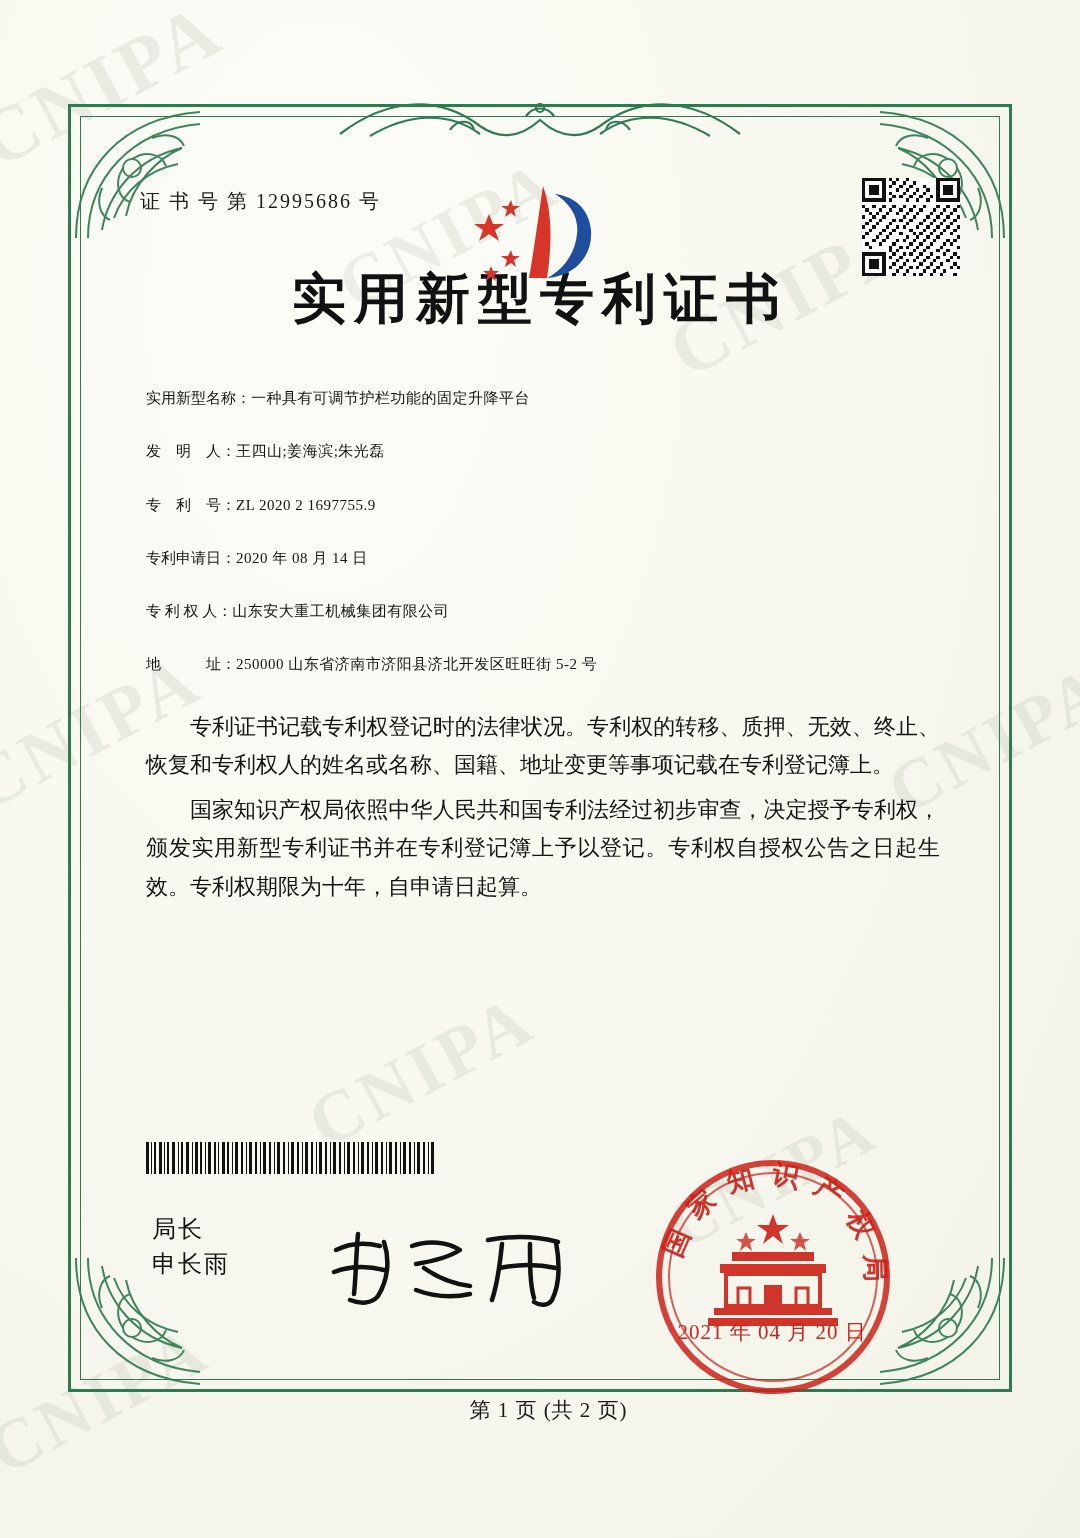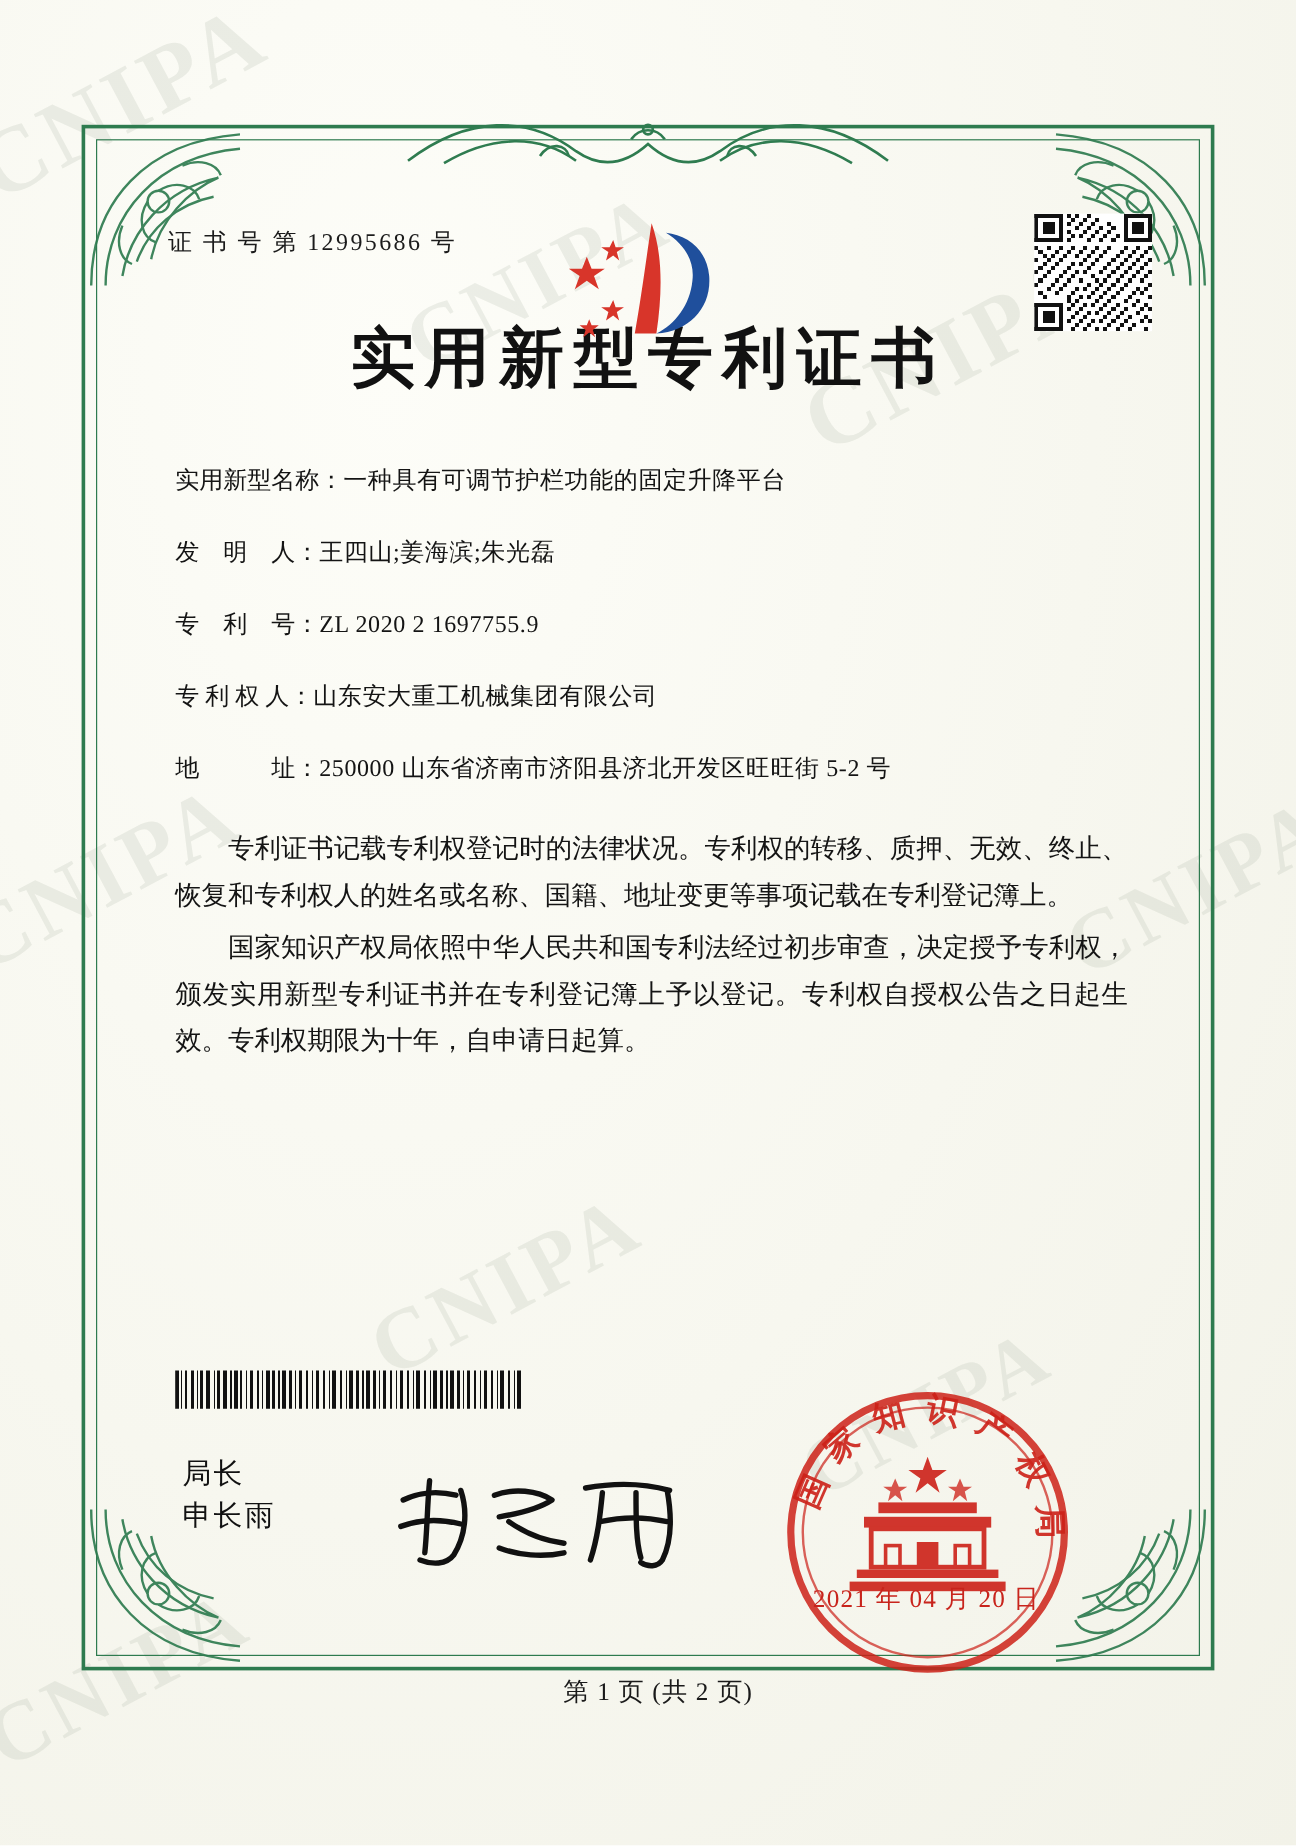--- a/index.html
+++ b/index.html
@@ -118,21 +118,21 @@
     color: #111;
     margin-top: 48px;
     font-family: "DejaVu Serif", "Liberation Serif", serif;
   }
 
   .fields {
     margin-top: 52px;
     padding-left: 36px;
   }
   .field {
-    font-size: 20px;
+    font-size: 15px;
     color: #141414;
     margin-bottom: 33px;
     line-height: 1.35;
     white-space: nowrap;
   }
   .field .lbl {
     display: inline-block;
     letter-spacing: 0px;
   }
   .field .val {
@@ -541,20 +541,23 @@
       <div class="field">
         <span class="lbl">实用新型名称：</span><span class="val">一种具有可调节护栏功能的固定升降平台</span>
       </div>
       <div class="field">
         <span class="lbl">发　明　人：</span><span class="val">王四山;姜海滨;朱光磊</span>
       </div>
       <div class="field">
         <span class="lbl">专　利　号：</span><span class="val">ZL 2020 2 1697755.9</span>
       </div>
       <div class="field">
+        <span class="lbl">专利申请日：</span><span class="val">2020 年 08 月 14 日</span>
+      </div>
+      <div class="field">
         <span class="lbl">专 利 权 人：</span><span class="val">山东安大重工机械集团有限公司</span>
       </div>
       <div class="field">
         <span class="lbl">地　　　址：</span><span class="val">250000 山东省济南市济阳县济北开发区旺旺街 5-2 号</span>
       </div>
     </div>
 
     <div class="paras">
       <p class="para">专利证书记载专利权登记时的法律状况。专利权的转移、质押、无效、终止、恢复和专利权人的姓名或名称、国籍、地址变更等事项记载在专利登记簿上。</p>
       <p class="para">国家知识产权局依照中华人民共和国专利法经过初步审查，决定授予专利权，颁发实用新型专利证书并在专利登记簿上予以登记。专利权自授权公告之日起生效。专利权期限为十年，自申请日起算。</p>

